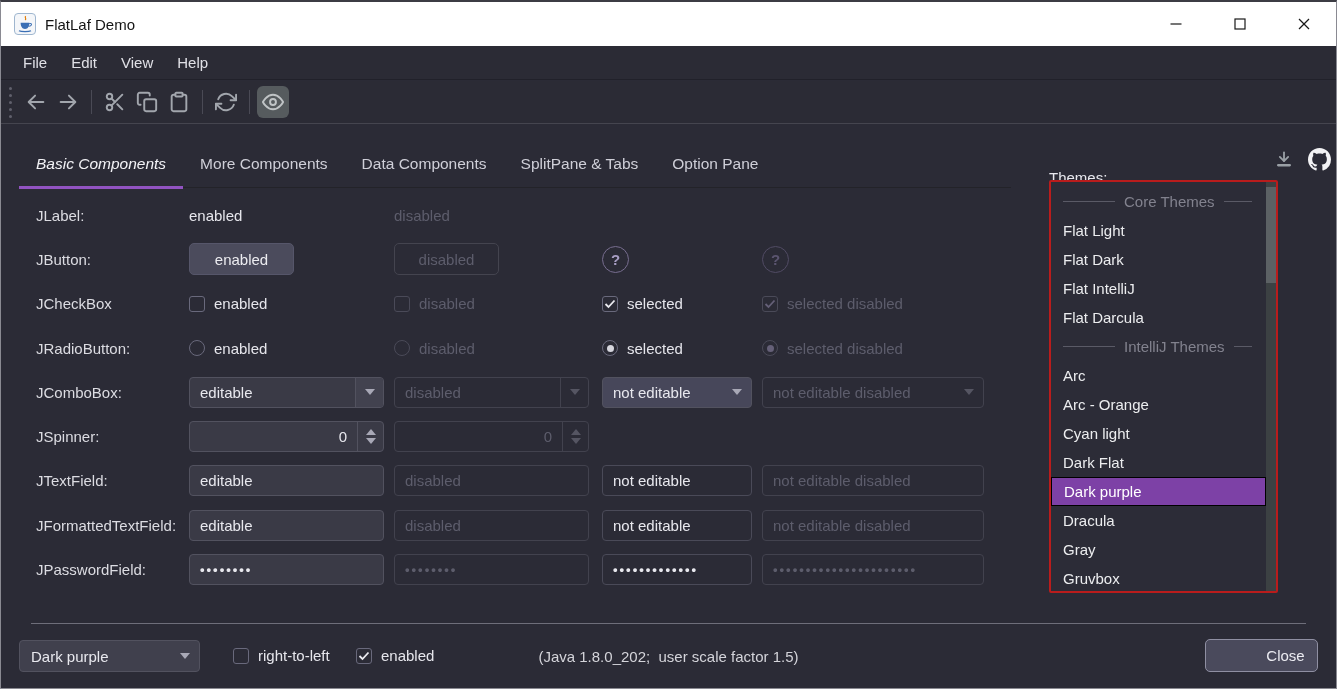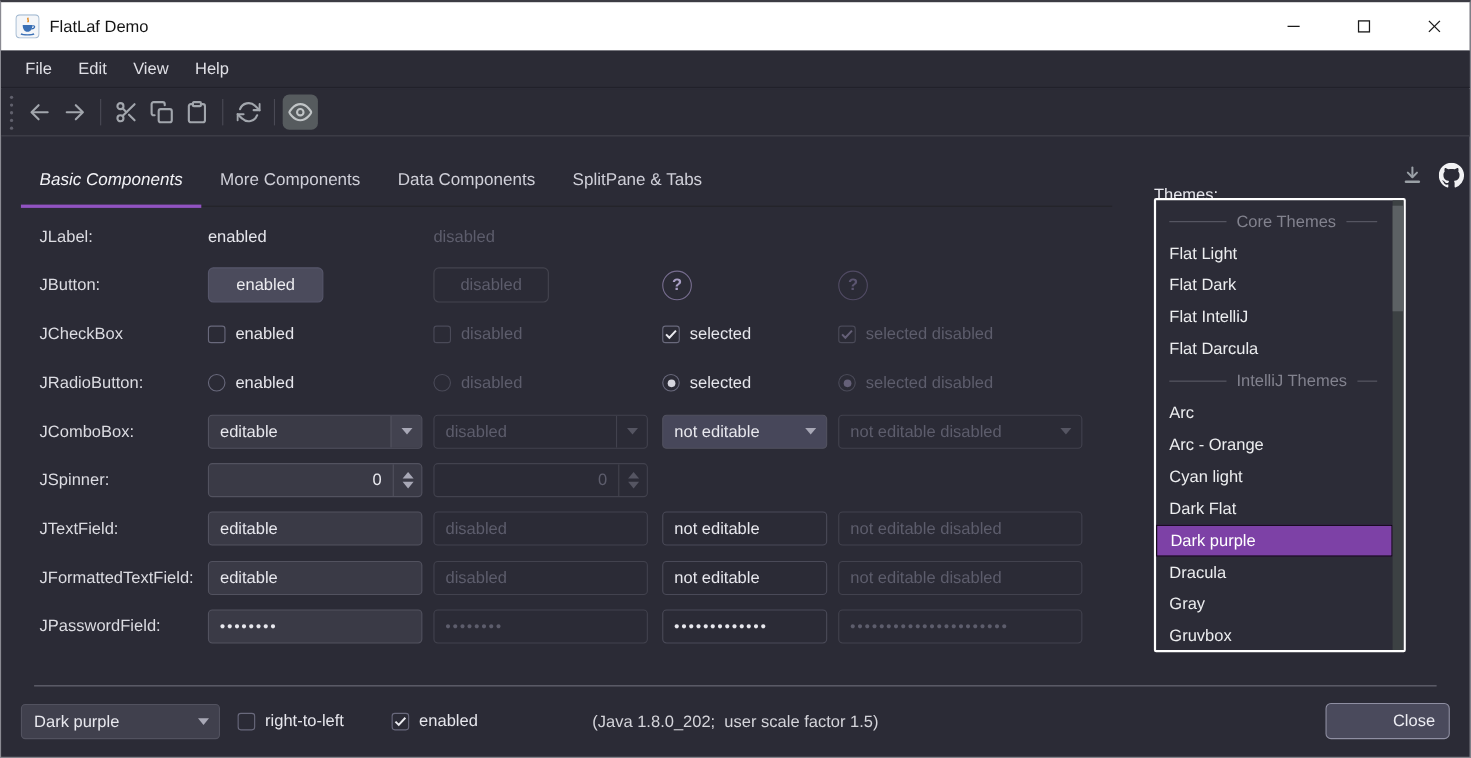--- a/index.html
+++ b/index.html
@@ -110,36 +110,36 @@
   .fld.pwd{ font-size:13px; letter-spacing:2px; font-weight:bold; }
 
   
   .themes-header{ position:absolute; left:1048px; top:142px; width:282px; height:30px;
     display:flex; align-items:center; }
   .themes-label{ color:#e8e8ee;margin-top:37px; }
   .themes-icons{ margin-left:auto; display:flex; align-items:center; gap:14px; }
   .themes-icons svg.dl{ stroke:#9aa0a6; fill:none; stroke-width:2.2; stroke-linecap:round; stroke-linejoin:round; }
 
   .theme-list{ position:absolute; left:1048px; top:178px; width:229px; height:413px;
-    border:2px solid #ffffff; border-radius:2px; background:#2c2c37; padding-top:5px; overflow:hidden; }
+    border:2px solid #b91c1c; border-radius:2px; background:#2c2c37; padding-top:5px; overflow:hidden; }
   .list-header{ height:29px; display:flex; align-items:center; gap:9px; color:#82828e; padding:0 14px 0 12px; margin-right:10px; }
   .list-header .ln-l{ flex:0 0 52px; height:1px; background:#5a5a66; }
   .list-header .ln-r{ flex:1; height:1px; background:#5a5a66; }
   .list-item{ height:29px; line-height:29px; padding-left:12px; margin-right:10px; color:#ecedef; white-space:nowrap; }
   .list-item.selected{ background:#7d41a6; border:1px solid #000; line-height:27px; color:#fff; }
   .list-scrollbar{ position:absolute; top:0; right:0; bottom:0; width:10px; background:#3c4143; }
   .list-thumb{ position:absolute; top:5px; left:0; width:10px; height:96px; background:#5c6164; }
 
   
   .bottom-sep{ position:absolute; left:30px; right:30px; top:621px; height:1px; background:#6e6e7a; }
   .bottom-combo{ position:absolute; left:18px; top:638px; width:181px; height:32px;
     background:#40404d; border:1px solid #52525f; border-radius:4px; display:flex; align-items:center; }
   .bottom-combo .combo-text{ padding-left:11px; }
   .bottom-check{ position:absolute; top:645px; display:flex; align-items:center; gap:9px; }
-  .bottom-check.rtl{ left:215px; }
+  .bottom-check.rtl{ left:232px; }
   .bottom-check.en{ left:355px; }
   .status{ position:absolute; top:646px; left:0; right:0; text-align:center; color:#d4d4da; white-space:pre; }
   .close-btn{ position:absolute; right:18px; top:637px; width:113px; height:33px;
     background:#4a4a5c; border:1px solid #8f8fa2; border-radius:5px; color:#ececf2;
     display:flex; align-items:center; justify-content:center; font-size:15px;padding-left:48px; }
 </style>
 </head>
 <body>
 
 <div class="window">
@@ -240,20 +240,21 @@
           <circle cx="12" cy="12" r="3.2"></circle>
         </svg>
     </div>
   </div>
 
   <div class="tabbar">
     <div class="tab active">Basic Components</div>
     <div class="tab">More Components</div>
     <div class="tab">Data Components</div>
     <div class="tab">SplitPane &amp; Tabs</div>
+    <div class="tab">Option Pane</div>
   </div>
 
   <div class="grid" id="grid">
       <div class="row-label">JLabel:</div>
       <div class="cell">
         <span class="cell-text">enabled</span>
       </div>
       <div class="cell">
         <span class="cell-text dim">disabled</span>
       </div>

